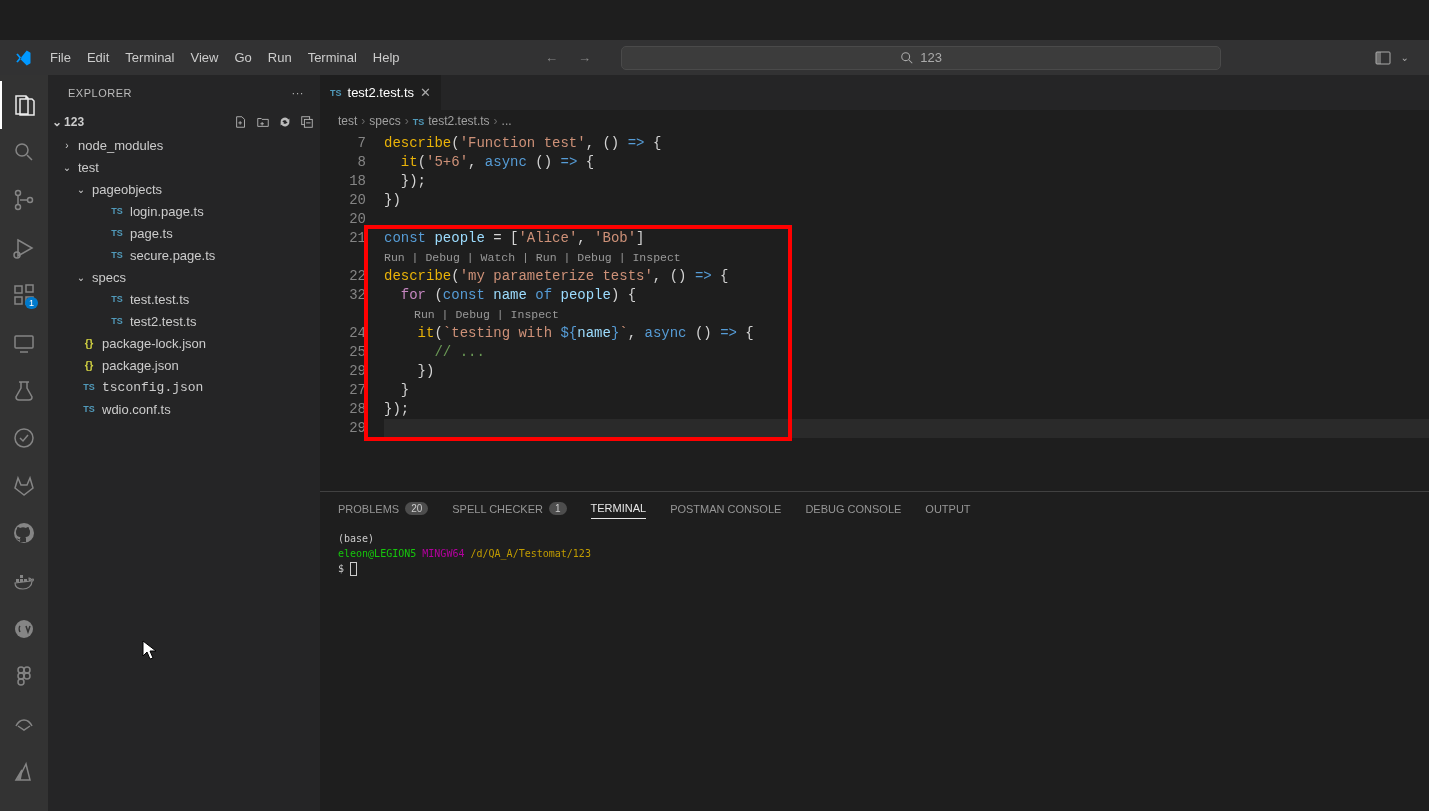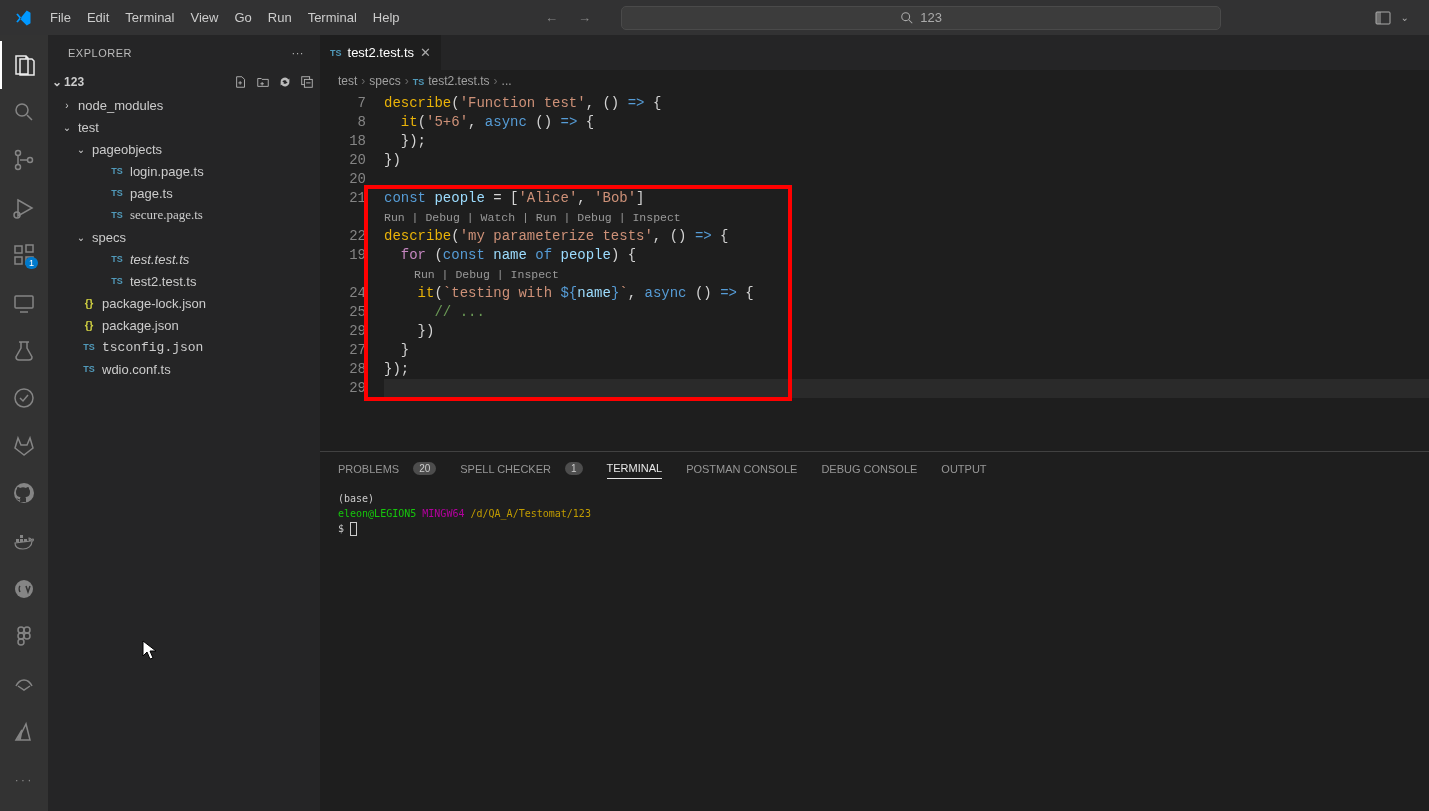--- a/index.html
+++ b/index.html
@@ -1,19 +1,19 @@
 <!DOCTYPE html>
 <html><head>
 <meta charset="utf-8">
 <style>
 * { margin: 0; padding: 0; box-sizing: border-box; }
 body { font-family: -apple-system, "Segoe UI", sans-serif; font-size: 13px; background: #1e1e1e; color: #cccccc; width: 1429px; height: 811px; overflow: hidden; position: relative; }
 
 
-.titlebar { height: 35px; background: #323233; display: flex; align-items: center; padding: 16px 8px; }
+.titlebar { height: 35px; background: #323233; display: flex; align-items: center; padding: 16px 8px; margin-top: 40px; }
 .titlebar .logo { width: 18px; height: 18px; margin: 0 10px 0 6px; }
 .titlebar .menus { display: flex; gap: 0; }
 .titlebar .menu { padding: 4px 8px; color: #cccccc; cursor: pointer; }
 .titlebar .nav { margin-left: auto; display: flex; gap: 20px; align-items: center; padding-right: 16px; }
 .titlebar .nav-arrow { color: #888; cursor: pointer; }
 .titlebar .search { flex: 0 0 600px; height: 24px; background: #3c3c3c; border: 1px solid #4a4a4a; border-radius: 5px; display: flex; align-items: center; justify-content: center; color: #aaa; margin-left: 10px; }
 .titlebar .search svg { margin-right: 6px; }
 .titlebar .right { margin-left: auto; padding-right: 12px; display: flex; gap: 10px; align-items: center; color: #aaa; }
 
 
@@ -61,21 +61,21 @@
 .fn { color: #eab308; }
 .str { color: #ce9178; }
 .var { color: #9cdcfe; }
 .op { color: #d4d4d4; }
 .cmt { color: #6a9955; }
 .ctl { color: #c586c0; }
 
 
 .panel { height: 360px; border-top: 1px solid #414141; display: flex; flex-direction: column; }
 .panel-tabs { height: 33px; display: flex; align-items: center; gap: 24px; padding: 0 18px; font-size: 11px; color: #969696; }
-.panel-tab { cursor: pointer; display: flex; align-items: center; gap: 14px; }
+.panel-tab { cursor: pointer; display: flex; align-items: center; gap: 6px; }
 .panel-tab.active { color: #e7e7e7; border-bottom: 1px solid #e7e7e7; padding-bottom: 4px; margin-top: 4px; }
 .panel-badge { background: #4d4d4d; border-radius: 8px; padding: 1px 6px; font-size: 10px; color: #ccc; }
 .terminal { flex: 1; padding: 6px 18px; font-family: Consolas, monospace; font-size: 10px; line-height: 15px; color: #cccccc; white-space: pre; }
 .term-green { color: #16c60c; }
 .term-yellow { color: #c19c00; }
 .term-purple { color: #b4009e; }
 .term-cursor { display: inline-block; width: 7px; height: 14px; border: 1px solid #cccccc; vertical-align: middle; }
 
 svg { display: block; }
 .cursor-svg { position: absolute; left: 142px; top: 640px; pointer-events: none; }
@@ -267,30 +267,30 @@
           <span style="margin-left: 4px;">login.page.ts</span>
         </div>
         <div class="tree-row" style="padding-left: 46px;">
           <span class="twistie"></span>
           <span class="ficon ts-icon">TS</span>
           <span style="margin-left: 4px;">page.ts</span>
         </div>
         <div class="tree-row" style="padding-left: 46px;">
           <span class="twistie"></span>
           <span class="ficon ts-icon">TS</span>
-          <span style="margin-left: 4px; font-family: Liberation Serif, serif;">secure.page.ts</span>
+          <span style="margin-left: 4px;">secure.page.ts</span>
         </div>
         <div class="tree-row" style="padding-left: 26px;">
           <span class="twistie">⌄</span>
           <span style="margin-left: 4px;">specs</span>
         </div>
         <div class="tree-row" style="padding-left: 46px;">
           <span class="twistie"></span>
           <span class="ficon ts-icon">TS</span>
-          <span style="margin-left: 4px; font-style: italic;">test.test.ts</span>
+          <span style="margin-left: 4px;">test.test.ts</span>
         </div>
         <div class="tree-row" style="padding-left: 46px;">
           <span class="twistie"></span>
           <span class="ficon ts-icon">TS</span>
           <span style="margin-left: 4px;">test2.test.ts</span>
         </div>
         <div class="tree-row" style="padding-left: 18px;">
           <span class="twistie"></span>
           <span class="ficon json-icon">{}</span>
           <span style="margin-left: 4px;">package-lock.json</span>
@@ -333,21 +333,21 @@
     <div class="code-area">
       <div class="gutter" id="gutter">
           <div>7</div>
           <div>8</div>
           <div>18</div>
           <div>20</div>
           <div>20</div>
           <div>21</div>
           <div></div>
           <div>22</div>
-          <div>19</div>
+          <div>32</div>
           <div></div>
           <div>24</div>
           <div>25</div>
           <div>29</div>
           <div>27</div>
           <div>28</div>
           <div>29</div>
         </div>
       <div class="code" id="code"><div class="line"><span class="fn">describe</span><span class="op">(</span><span class="str">'Function test'</span><span class="op">, () </span><span class="kw">=&gt;</span><span class="op"> {</span></div><div class="line">  <span class="fn">it</span><span class="op">(</span><span class="str">'5+6'</span><span class="op">, </span><span class="kw">async</span><span class="op"> () </span><span class="kw">=&gt;</span><span class="op"> {</span></div><div class="line">  <span class="op">});</span></div><div class="line"><span class="op">})</span></div><div class="line"></div><div class="line"><span class="kw">const</span> <span class="var">people</span> <span class="op">= [</span><span class="str">'Alice'</span><span class="op">, </span><span class="str">'Bob'</span><span class="op">]</span></div><div class="codelens" style="padding-left: 0px;">Run | Debug | Watch | Run | Debug | Inspect</div><div class="line"><span class="fn">describe</span><span class="op">(</span><span class="str">'my parameterize tests'</span><span class="op">, () </span><span class="kw">=&gt;</span><span class="op"> {</span></div><div class="line">  <span class="ctl">for</span> <span class="op">(</span><span class="kw">const</span> <span class="var">name</span> <span class="kw">of</span> <span class="var">people</span><span class="op">) {</span></div><div class="codelens" style="padding-left: 30px;">Run | Debug | Inspect</div><div class="line">    <span class="fn">it</span><span class="op">(</span><span class="str">`testing with </span><span class="kw">${</span><span class="var">name</span><span class="kw">}</span><span class="str">`</span><span class="op">, </span><span class="kw">async</span><span class="op"> () </span><span class="kw">=&gt;</span><span class="op"> {</span></div><div class="line">      <span class="cmt">// ...</span></div><div class="line">    <span class="op">})</span></div><div class="line">  <span class="op">}</span></div><div class="line"><span class="op">});</span></div><div class="line cursor-line"></div></div>
       <div class="redbox" id="redbox" style="left: 44px; top: 93px; width: 428px; height: 216px;"></div>

